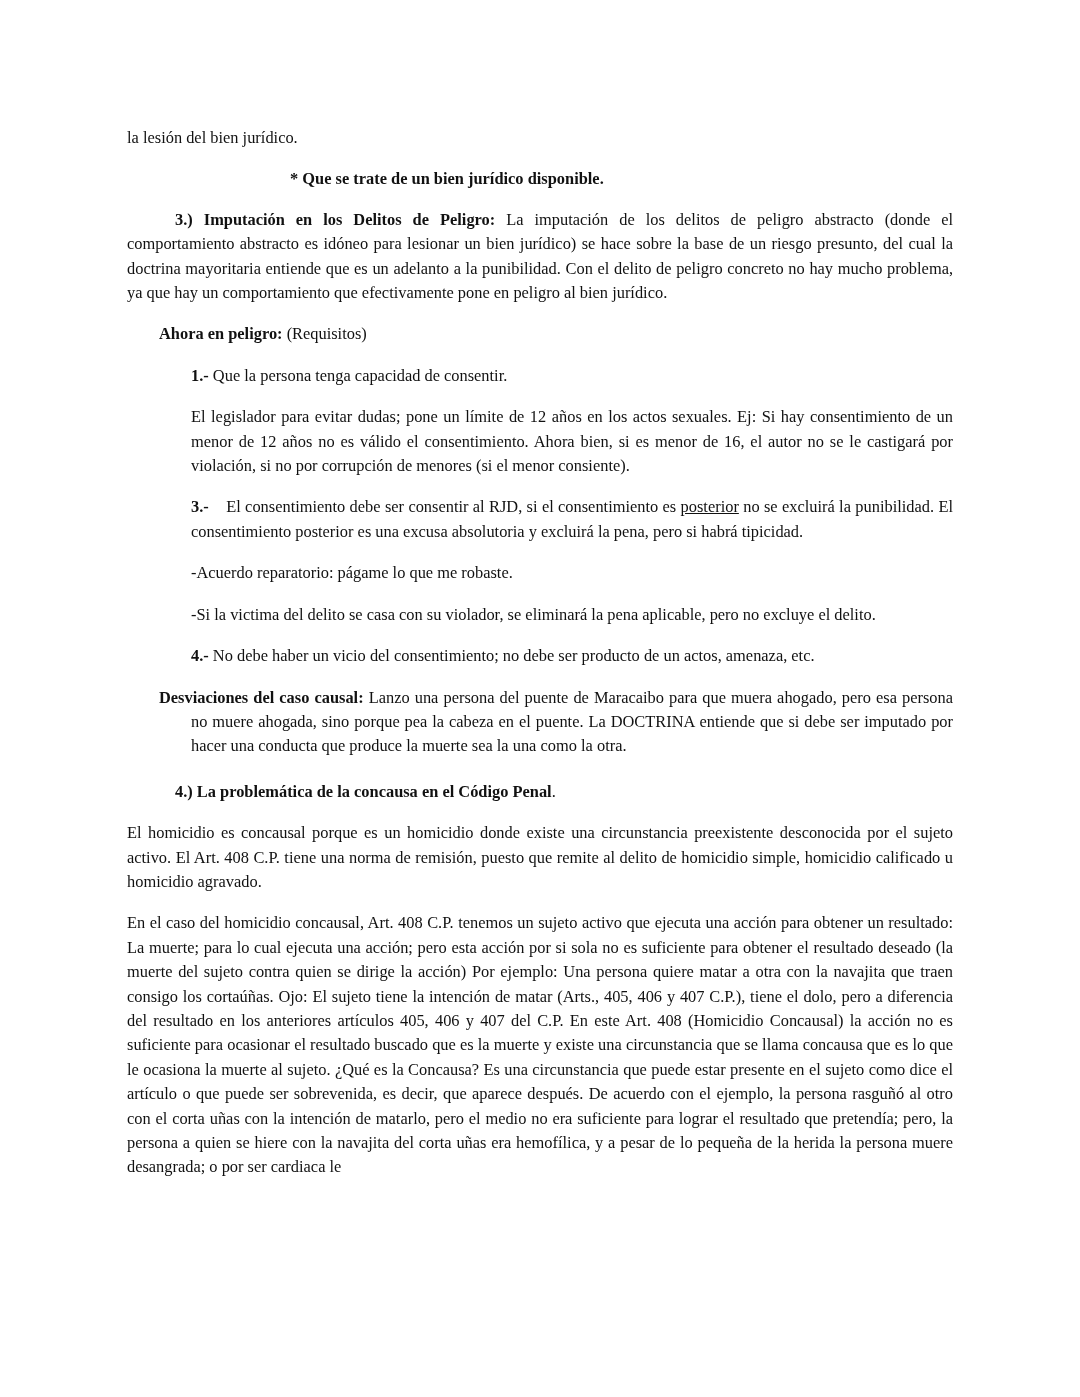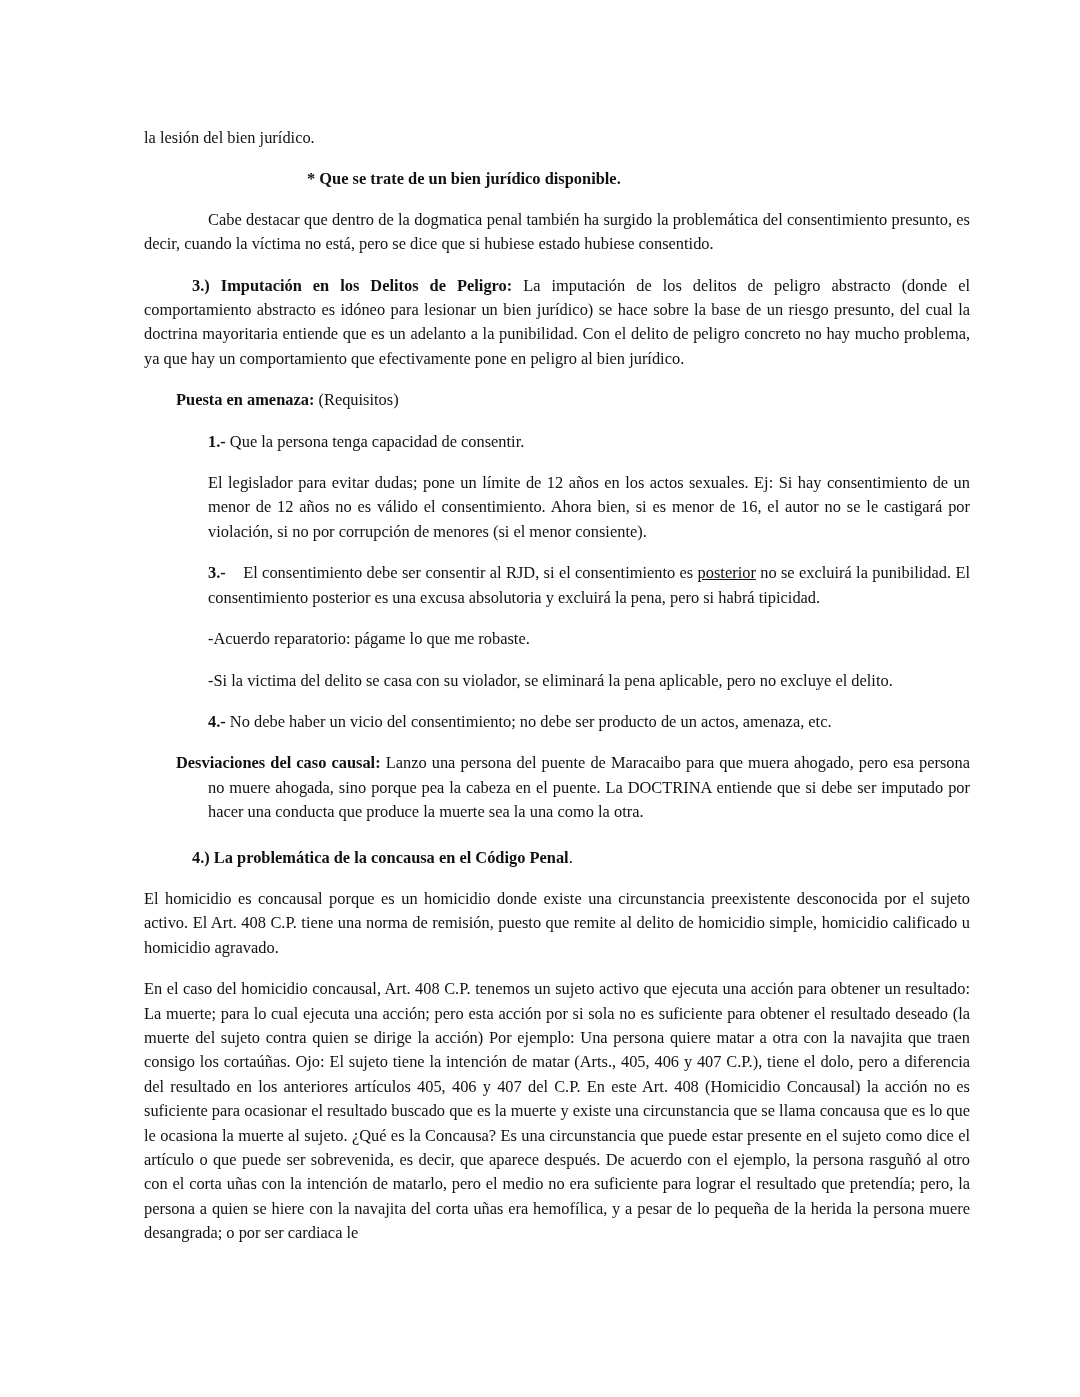--- a/index.html
+++ b/index.html
@@ -12,21 +12,21 @@
     height: 1397px;
     position: relative;
     overflow: hidden;
     font-family: "Liberation Serif", "DejaVu Serif", serif;
     color: #111111;
     font-size: 16.4px;
     line-height: 24.4px;
   }
   .page {
     position: absolute;
-    left: 144px;
+    left: 127px;
     top: 126px;
     width: 826px;
   }
   p {
     margin: 0 0 17px 0;
     text-align: justify;
   }
   b { font-weight: bold; }
   .center-bold {
     padding-left: 163px;
@@ -50,25 +50,24 @@
 </style>
 </head>
 <body>
 
 <div class="page">
 
   <p>la lesión del bien jurídico.</p>
 
   <p class="center-bold">* Que se trate de un bien jurídico disponible.</p>
 
-  <p class="first-indent">Cabe destacar que dentro de la dogmatica penal también ha surgido la problemática del consentimiento presunto, es decir, cuando la víctima no está, pero se dice que si hubiese estado hubiese consentido.</p>
 
   <p class="h3-indent"><b>3.) Imputación en los Delitos de Peligro:</b><span> La imputación de los delitos de peligro abstracto (donde el comportamiento abstracto es idóneo para lesionar un bien jurídico) se hace sobre la base de un riesgo presunto, del cual la doctrina mayoritaria entiende que es un adelanto a la punibilidad. Con el delito de peligro concreto no hay mucho problema, ya que hay un comportamiento que efectivamente pone en peligro al bien jurídico.</span></p>
 
-  <p class="lvl1"><b>Puesta en amenaza:</b><span> (Requisitos)</span></p>
+  <p class="lvl1"><b>Ahora en peligro:</b><span> (Requisitos)</span></p>
 
   <p class="lvl2"><b>1.-</b><span> Que la persona tenga capacidad de consentir.</span></p>
 
 
   <p class="lvl2">El legislador para evitar dudas; pone un límite de 12 años en los actos sexuales. Ej: Si hay consentimiento de un menor de 12 años no es válido el consentimiento. Ahora bien, si es menor de 16, el autor no se le castigará por violación, si no por corrupción de menores (si el menor consiente).</p>
 
   <p class="lvl2" style="white-space: pre-wrap;"><b>3.-</b><span>    El consentimiento debe ser consentir al RJD, si el consentimiento es </span><span class="u">posterior</span><span> no se excluirá la punibilidad. El consentimiento posterior es una excusa absolutoria y excluirá la pena, pero si habrá tipicidad.</span></p>
 
   <p class="lvl2">-Acuerdo reparatorio: págame lo que me robaste.</p>
 

